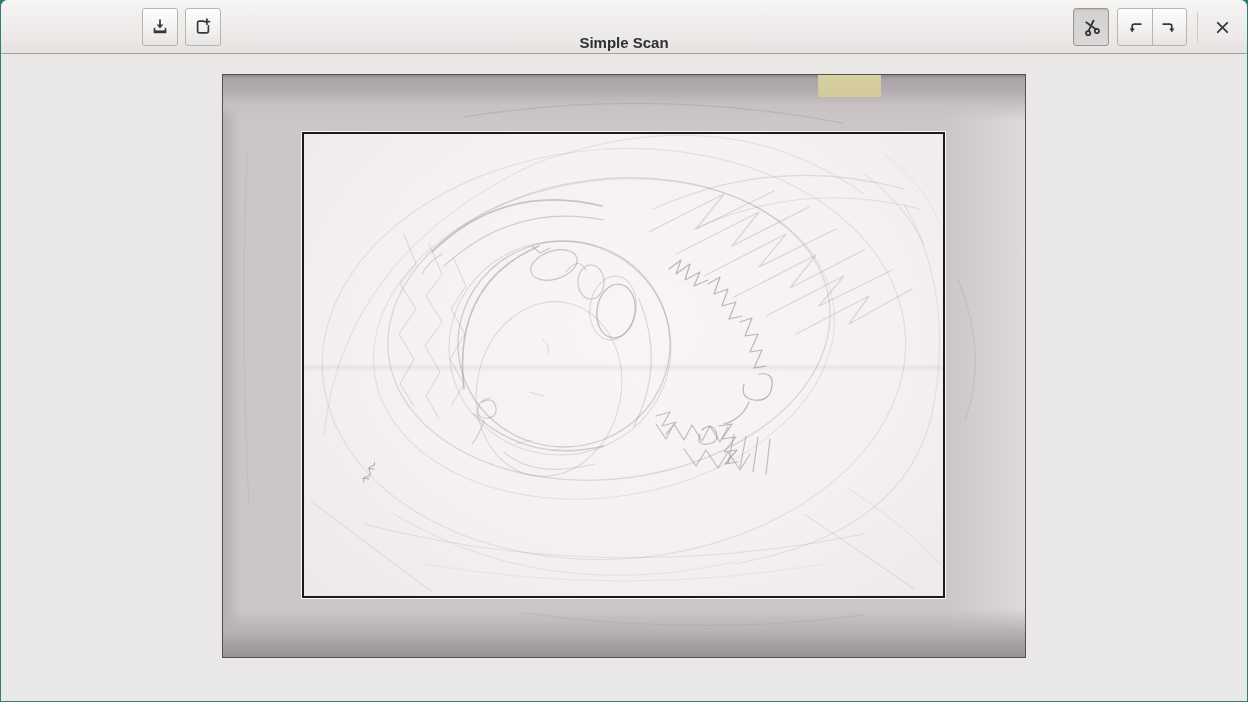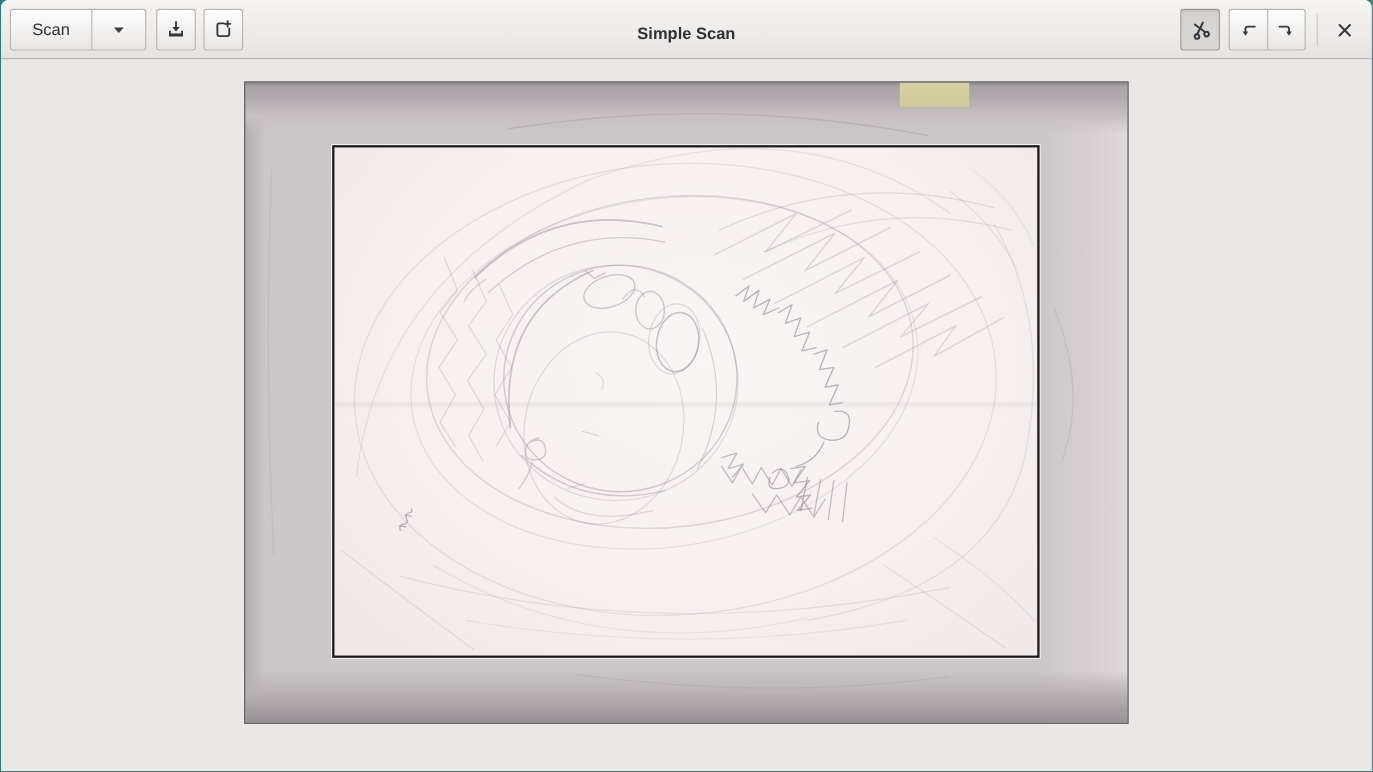--- a/index.html
+++ b/index.html
@@ -15,21 +15,21 @@
     background:#e9e8e7;
     overflow:hidden;
   }
   
   .headerbar{
     position:absolute;left:0;right:0;top:0;height:53px;
     background:linear-gradient(180deg,#f6f5f4 0%,#ece9e8 70%,#e5e2e0 100%);
     border-bottom:1px solid #a6a19c;
   }
   .hb-title{
-    position:absolute;left:0;right:0;top:4px;height:53px;
+    position:absolute;left:0;right:0;top:16px;height:53px;
     display:flex;align-items:center;justify-content:center;
     font-size:15px;font-weight:bold;color:#2d3134;pointer-events:none;
   }
   .btn{
     position:absolute;top:8px;height:38px;box-sizing:border-box;
     background:linear-gradient(180deg,#fdfdfd 0%,#f1f0ef 60%,#e8e6e4 100%);
     border:1px solid #b8b4af;border-radius:3px;
     display:flex;align-items:center;justify-content:center;
     color:#36393b;cursor:pointer;
   }
@@ -92,32 +92,20 @@
 </style>
 </head>
 <body>
 
 <div class="window">
 
   <div class="headerbar">
 
     <div class="hb-title">Simple Scan</div>
 
-    <div class="btn split">
-      <div class="part-main">
-        <span>Scan</span>
-      </div>
-      <div class="part-arrow">
-        <span class="icon">
-          <svg width="12" height="8" viewBox="0 0 12 8">
-              <polygon points="1.5,2 10.5,2 6,7" fill="#3c3f41"></polygon>
-            </svg>
-        </span>
-      </div>
-    </div>
 
     <div class="btn btn-save">
       <span class="icon">
         <svg width="18" height="18" viewBox="0 0 18 18">
           <g stroke="#36393b" stroke-width="1.7" fill="none" stroke-linecap="round">
             <line x1="9" y1="2" x2="9" y2="7"></line>
             <path d="M3.5 10.5 v3.8 h11 v-3.8"></path>
           </g>
           <polygon points="5.6,6.5 12.4,6.5 9,10.6" fill="#36393b"></polygon>
           <rect x="3.6" y="12.4" width="10.8" height="1.9" fill="#36393b"></rect>

